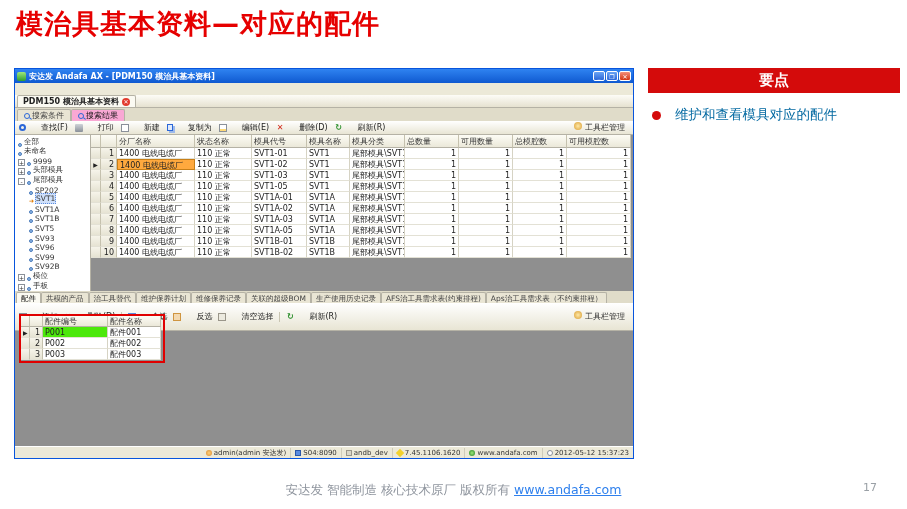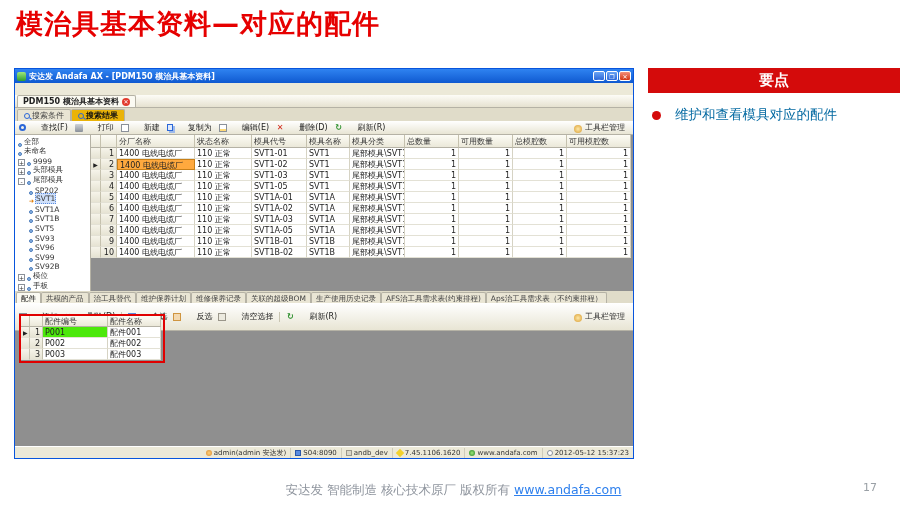--- a/index.html
+++ b/index.html
@@ -42,42 +42,42 @@
                background:linear-gradient(#fdfcf7,#e6e2d0); border-bottom:1px solid #b5b2a5; display:flex; align-items:flex-end; }
   .doctab { height:12px; display:flex; align-items:center; gap:3px; padding:0 5px; background:#fbfaf2;
             border:1px solid #b5b2a5; border-bottom:none; border-radius:2px 2px 0 0; font-weight:bold; font-size:8px; margin-left:2px; }
   .closedot { width:8px; height:8px; border-radius:50%; background:#e23b2e; color:#fff; font-size:6px;
               line-height:8px; text-align:center; }
 
   .viewtabs { position:absolute; left:0; top:39px; right:0; height:13px; background:#e0dcc9;
               display:flex; align-items:flex-end; padding-left:2px; }
   .viewtab { height:12px; display:flex; align-items:center; gap:2px; padding:0 6px; font-size:8px;
              border:1px solid #b5b2a5; border-bottom:none; border-radius:2px 2px 0 0; background:#e9e5d4; color:#444; }
-  .viewtab.active { background:#eab308; font-weight:bold; color:#111; }
+  .viewtab.active { background:#f9a8d4; font-weight:normal; color:#111; }
   .mag { width:6px; height:6px; border:1px solid #2b67d8; border-radius:50%; position:relative; }
   .mag::after { content:""; position:absolute; width:3px; height:1px; background:#2b67d8; right:-3px; bottom:-1px; transform:rotate(40deg); }
 
   .toolbar { position:absolute; left:0; top:52px; right:0; height:14px;
              background:linear-gradient(#ffffff,#e8e5d4); border-bottom:1px solid #b5b2a5;
              display:flex; align-items:center; gap:7px; padding:0 4px; }
   .tb { display:flex; align-items:center; gap:15px; font-size:8px; color:#222; white-space:nowrap; }
   .tb .ic { width:8px; height:8px; display:inline-block; text-align:center; font-size:8px; line-height:8px; }
   .ic.find-icon { border:2px solid #2b67d8; border-radius:50%; width:7px; height:7px; }
   .ic.print-icon { background:linear-gradient(#cfd3d8,#8a9099); border-radius:1px; }
   .ic.new-icon { background:#fff; border:1px solid #8a9099; }
   .ic.copy-icon { background:#dfe9fb; border:1px solid #2b67d8; box-shadow:2px 2px 0 #9db9ea; width:6px; height:7px; }
   .ic.edit-icon { background:linear-gradient(#fff 60%,#ffd977 60%); border:1px solid #8a9099; }
   .ic.delete-icon { color:#d22a1a; font-weight:bold; }
   .ic.refresh-icon { color:#2c8f2c; font-weight:bold; }
   .ic.add-icon { background:#fff; border:1px solid #8a9099; }
   .ic.select-all-icon { background:#cfe0fa; border:1px solid #5b8ce0; }
   .ic.invert-select-icon { background:#f3d9b0; border:1px solid #cf9540; }
   .ic.clear-select-icon { background:#eceadf; border:1px solid #9a968a; }
   .tb-sep { width:1px; height:10px; background:#c9c5b2; }
-  .tb-right { margin-left:auto; display:flex; align-items:flex-end; gap:3px; font-size:8px; color:#333; padding-right:4px; }
+  .tb-right { margin-left:auto; display:flex; align-items:flex-start; gap:3px; font-size:8px; color:#333; padding-right:4px; }
   .gear-icon { width:8px; height:8px; border-radius:50%; background:radial-gradient(#ffe9a8,#d89b2f); }
 
   
   .content { position:absolute; left:0; top:66px; width:618px; height:156px; display:flex; background:#fff; }
   .tree { width:76px; border-right:1px solid #b5b2a5; background:#fff; overflow:hidden; padding-top:2px; }
   .tree-row { display:flex; align-items:flex-end; height:9.6px; font-size:7.5px; color:#333; white-space:nowrap; }
   .tree-row .exp { width:7px; height:7px; border:1px solid #8a9099; background:#fff; font-size:6px; line-height:5px;
                    text-align:center; margin-right:2px; color:#333; }
   .tree-row .dot { width:4px; height:4px; border-radius:50%; background:#8fb7e8; border:1px solid #4d7dbb; margin-right:2px; }
   .tree-row .sel-arrow { color:#e07b00; font-size:6px; margin-right:1px; }

